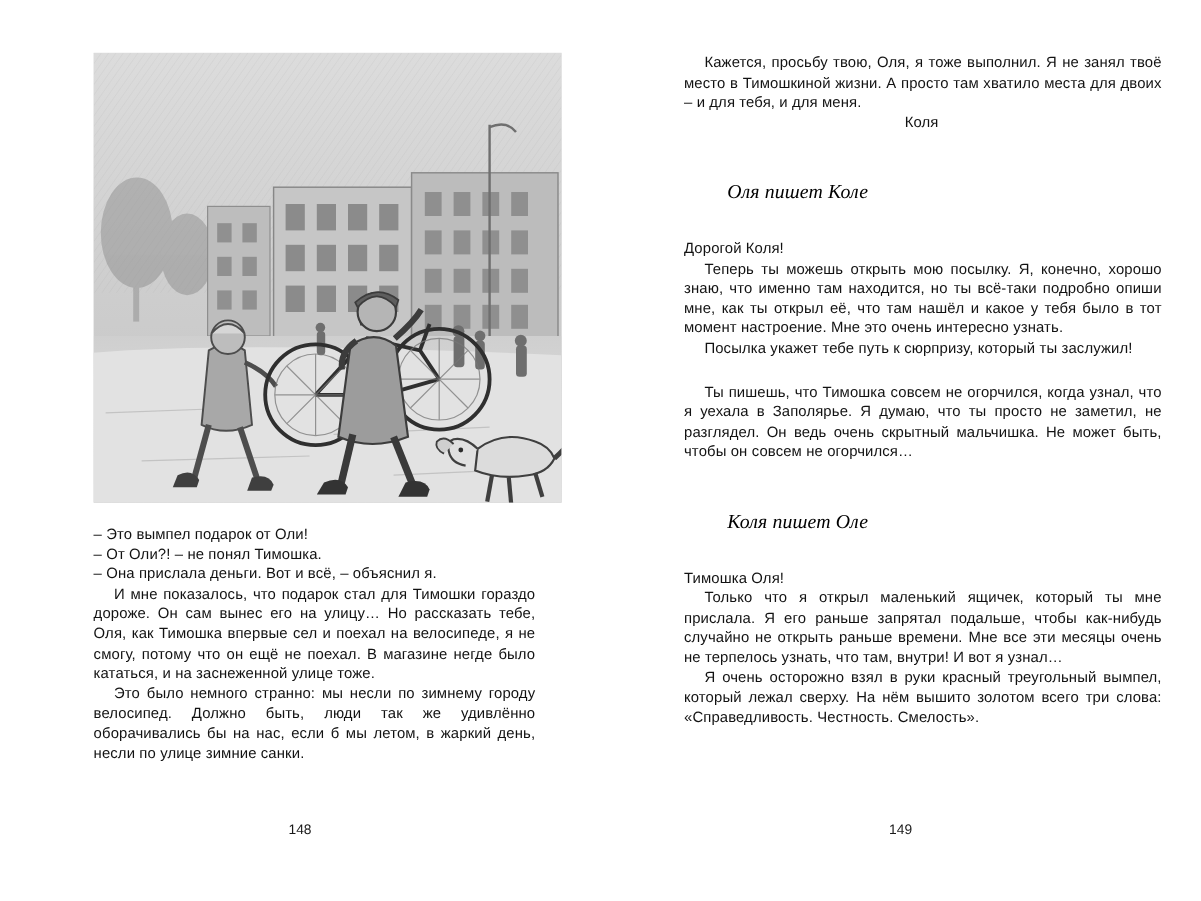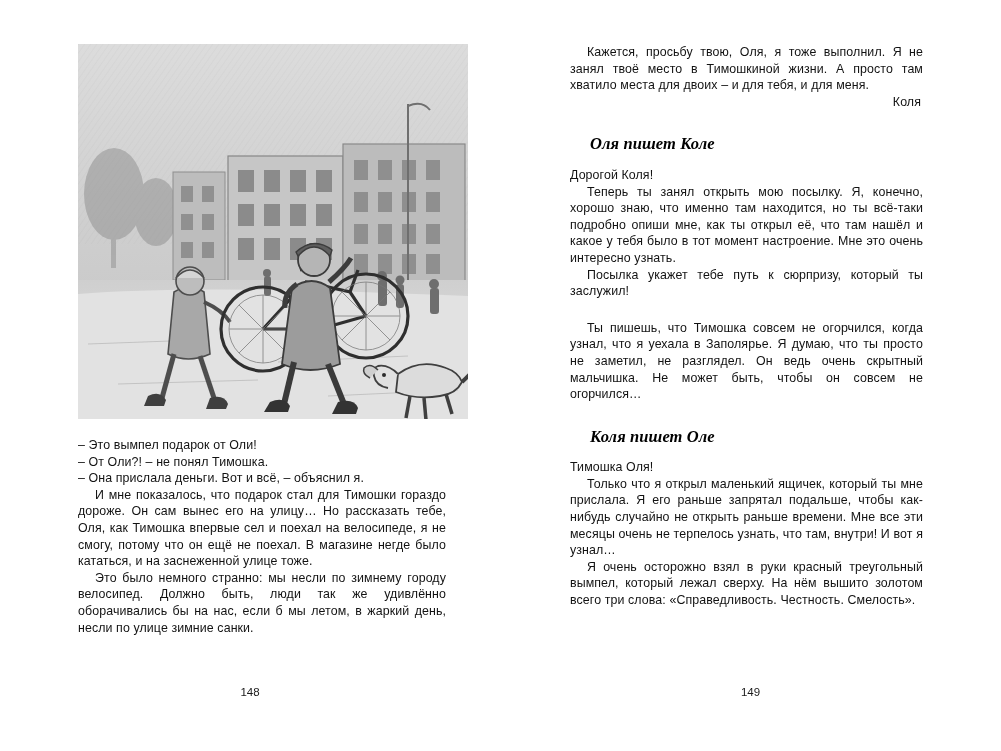--- a/index.html
+++ b/index.html
@@ -25,21 +25,21 @@
     position: relative;
     box-sizing: border-box;
     height: 751px;
   }
   .page-left {
     width: 500px;
     padding: 44px 54px 0 78px;
   }
   .page-right {
     width: 501px;
-    padding: 44px 78px 0 70px;
+    padding: 44px 33px 0 70px;
   }
 
   
   .illus {
     position: relative;
     width: 390px;
     height: 375px;
     margin: 0 0 18px 0;
     overflow: hidden;
     background: linear-gradient(#d8d8d8, #c9c9c9 40%, #cfcfcf 60%, #d5d5d5);
@@ -54,32 +54,32 @@
     text-align: justify;
     color: #121212;
     letter-spacing: 0.1px;
   }
   .body-text p { margin: 0; }
   .body-text p.indent { text-indent: 17px; }
   .body-text p.dash { text-indent: 0; }
 
   .section-head {
     font-family: "Liberation Serif", serif;
-    font-weight: bold;
+    font-weight: normal;
     font-style: italic;
     font-size: 16.5px;
     color: #000;
-    margin: 0;
+    margin: 16px;
     padding: 0 0 0 20px;
   }
   .head-space-top { height: 26px; }
   .head-space-bot { height: 14px; }
 
   .signature {
-    text-align: right;
+    text-align: center;
     font-size: 12.4px;
     line-height: 16.6px;
     padding-right: 2px;
   }
 
   .rule-gap { height: 20px; }
 
   .folio {
     position: absolute;
     bottom: 53px;
@@ -273,21 +273,21 @@
 
     <div class="body-text">
       <p class="indent">Кажется, просьбу твою, Оля, я тоже выполнил. Я не занял твоё место в Тимошкиной жизни. А просто там хватило места для двоих – и для тебя, и для меня.</p>
       <div class="signature">Коля</div>
 
       <div class="head-space-top"></div>
       <div class="section-head">Оля пишет Коле</div>
       <div class="head-space-bot"></div>
 
       <p class="dash">Дорогой Коля!</p>
-      <p class="indent">Теперь ты занял открыть мою посылку. Я, конечно, хорошо знаю, что именно там находится, но ты всё-таки подробно опиши мне, как ты открыл её, что там нашёл и какое у тебя было в тот момент настроение. Мне это очень интересно узнать.</p>
+      <p class="indent">Теперь ты можешь открыть мою посылку. Я, конечно, хорошо знаю, что именно там находится, но ты всё-таки подробно опиши мне, как ты открыл её, что там нашёл и какое у тебя было в тот момент настроение. Мне это очень интересно узнать.</p>
       <p class="indent">Посылка укажет тебе путь к сюрпризу, который ты заслужил!</p>
 
       <div class="rule-gap"></div>
       <p class="indent">Ты пишешь, что Тимошка совсем не огорчился, когда узнал, что я уехала в Заполярье. Я думаю, что ты просто не заметил, не разглядел. Он ведь очень скрытный мальчишка. Не может быть, чтобы он совсем не огорчился…</p>
 
       <div class="head-space-top"></div>
       <div class="section-head">Коля пишет Оле</div>
       <div class="head-space-bot"></div>
 
       <p class="dash">Тимошка Оля!</p>

